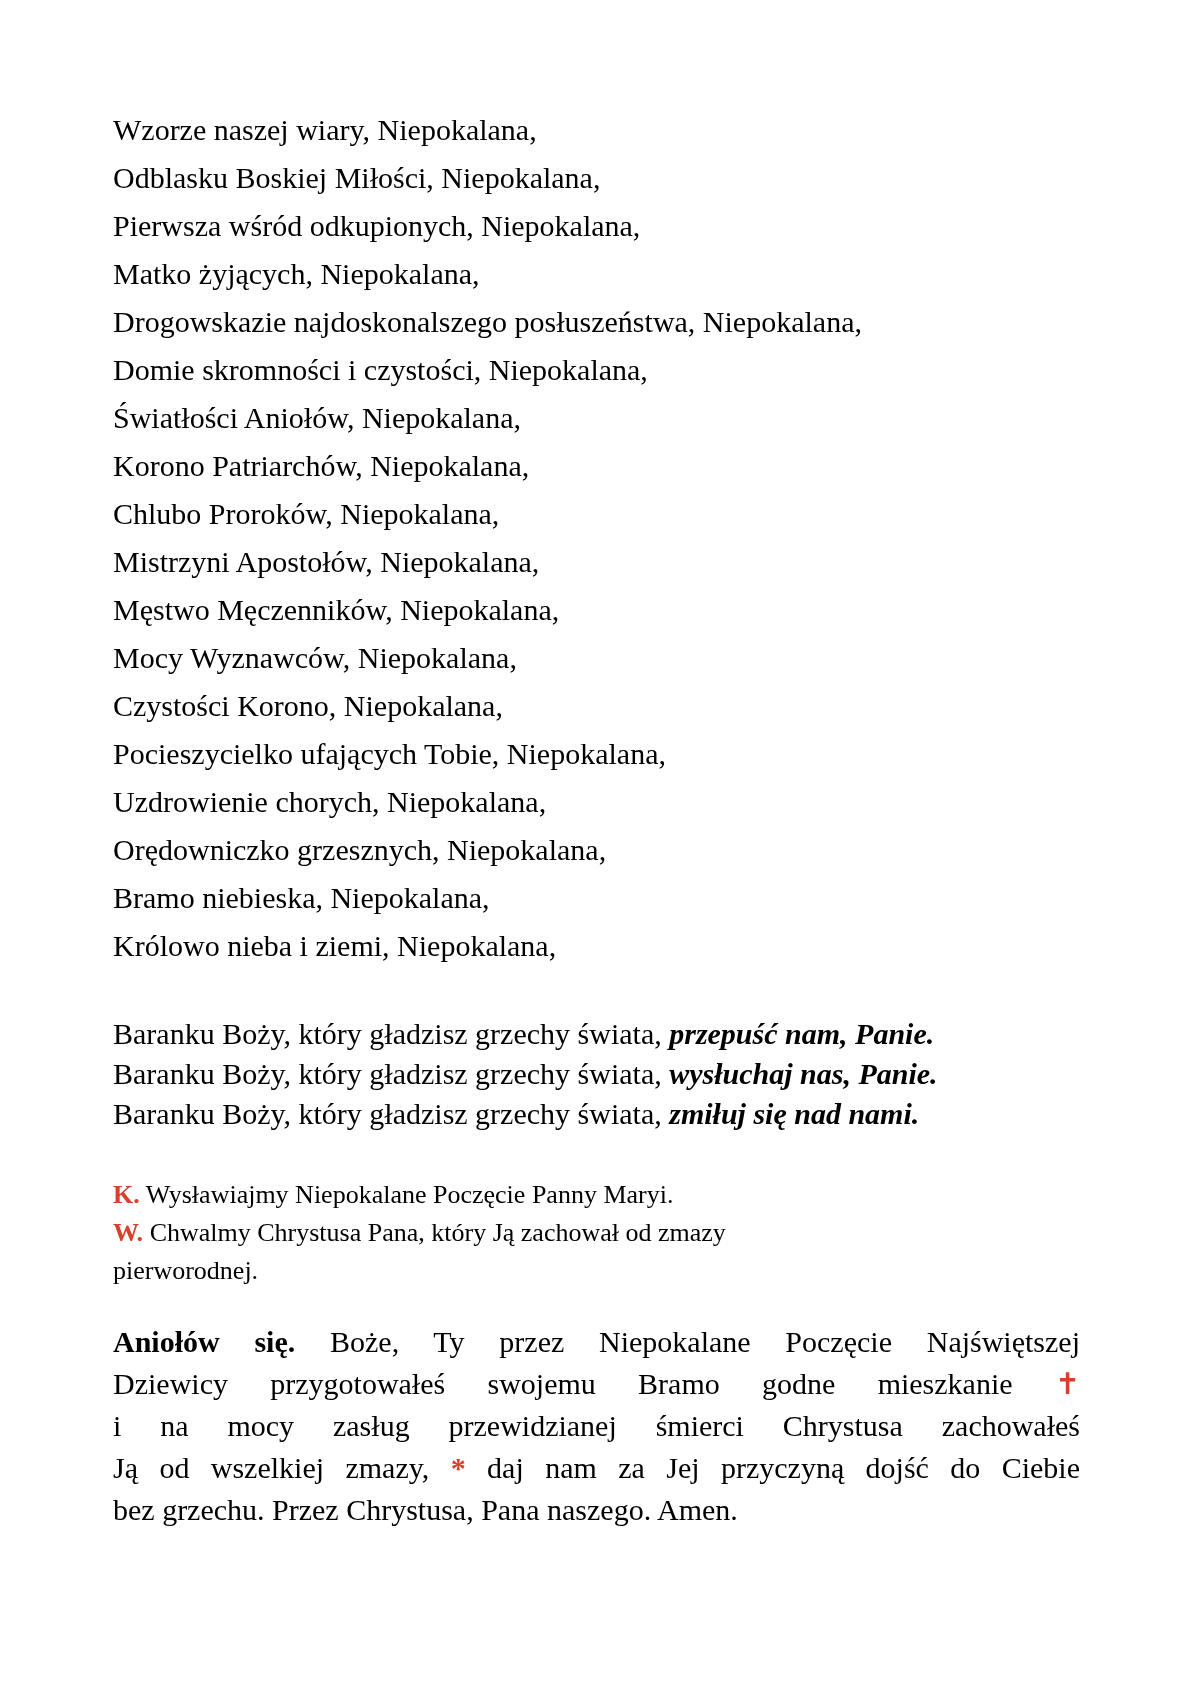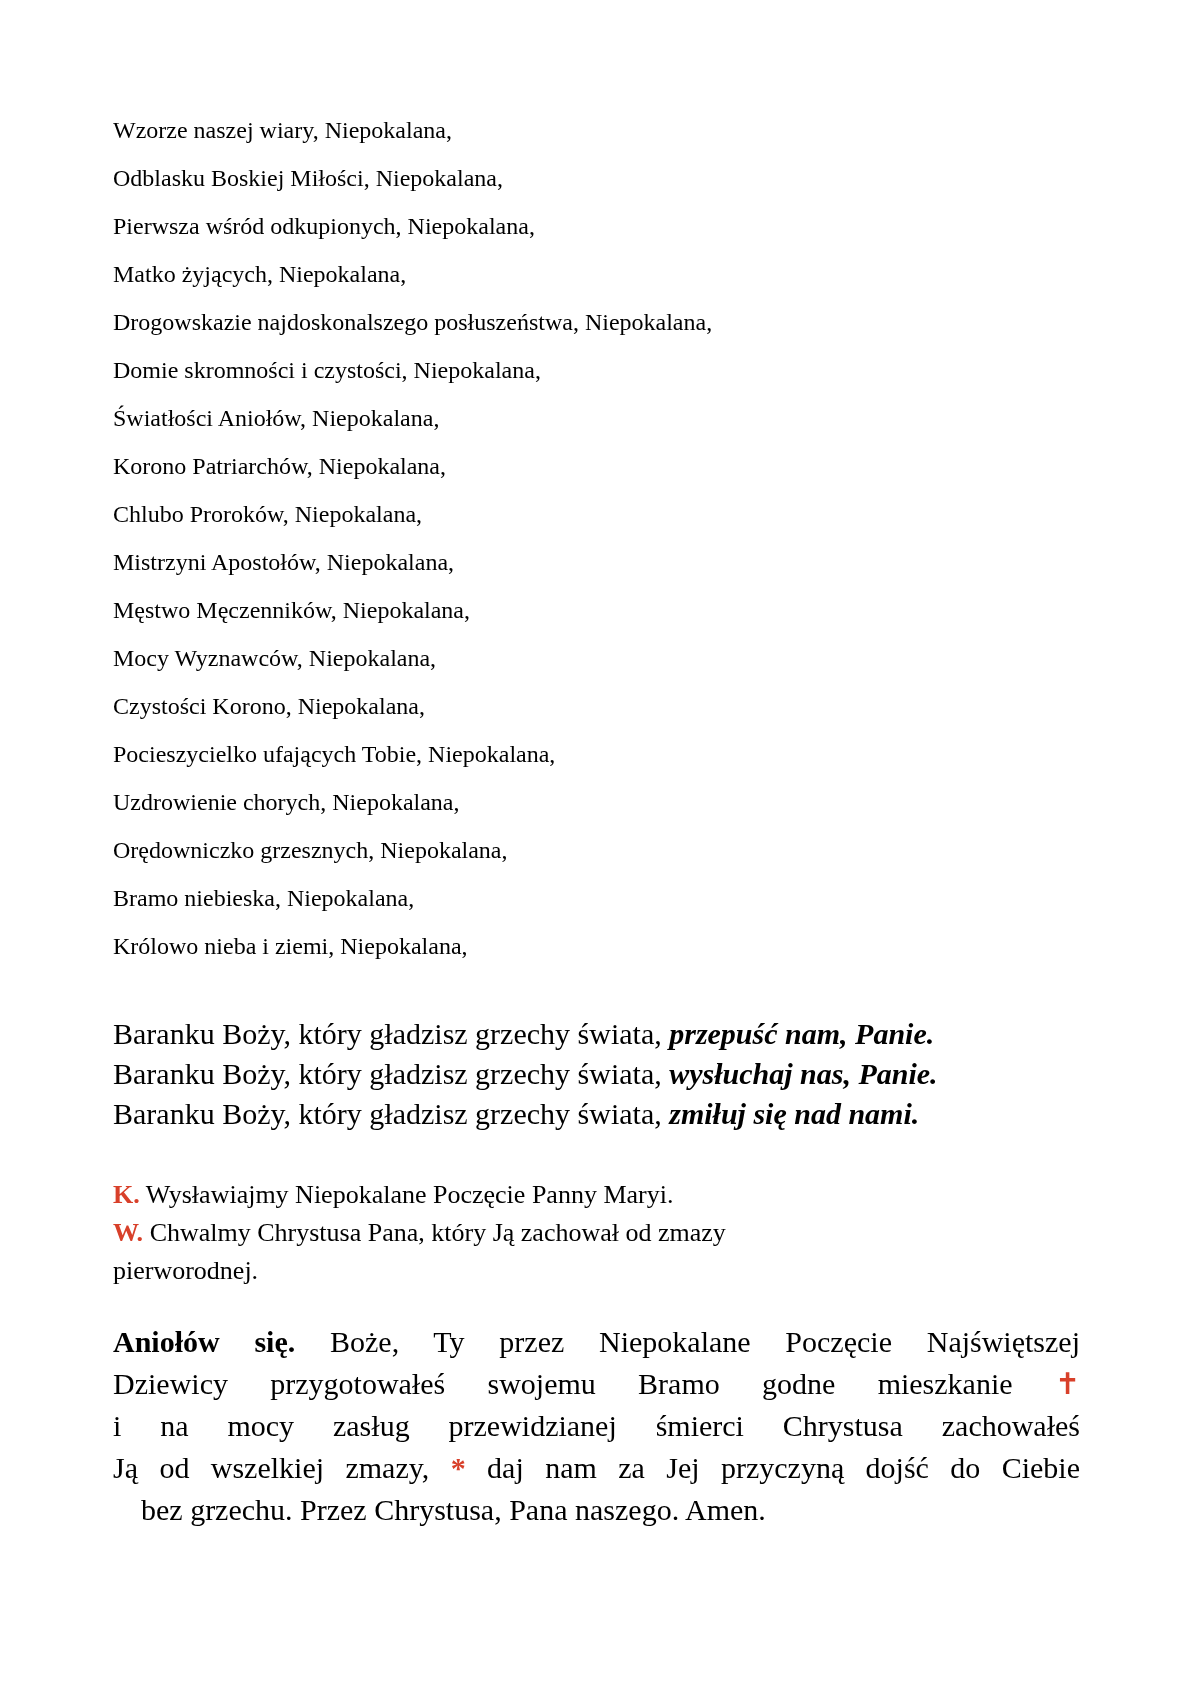--- a/index.html
+++ b/index.html
@@ -19,21 +19,21 @@
     width: 1190px;
     height: 1683px;
     padding: 106px 110px 0 113px;
     background: #ffffff;
   }
   .content {
     width: 967px;
   }
   
   .litany {
-    font-size: 24px;
+    font-size: 30px;
     line-height: 48px;
   }
   .lit-line {
     white-space: nowrap;
   }
   
   .agnus {
     margin-top: 44px;
     font-size: 30px;
     line-height: 40px;
@@ -59,21 +59,20 @@
     font-size: 30px;
     line-height: 42px;
   }
   .pline.j {
     text-align: justify;
     text-align-last: justify;
   }
   .pline.last {
     text-align: left;
     text-align-last: left;
-    margin-left: 28px;
   }
   .bold { font-weight: bold; }
   .cross {
     font-family: "DejaVu Sans", sans-serif;
     font-weight: bold;
     color: #d8402a;
   }
   .star {
     color: #d8402a;
     font-weight: bold;

